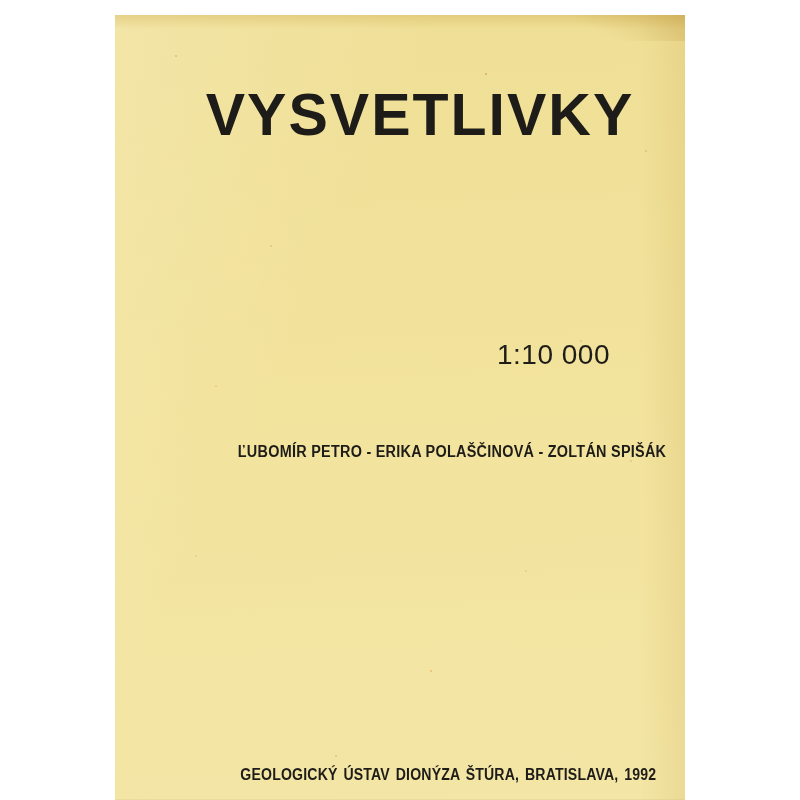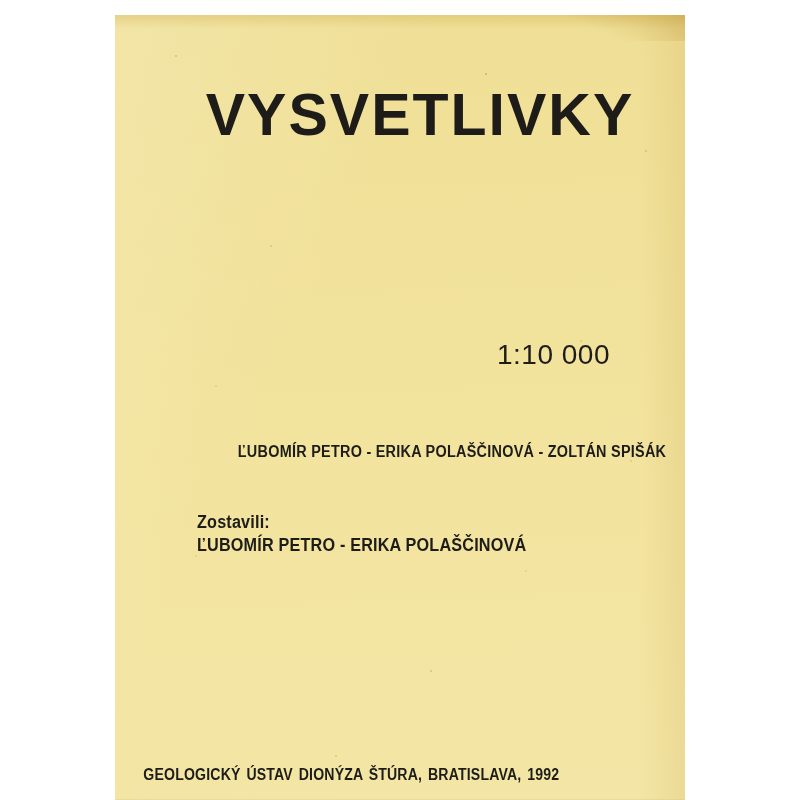--- a/index.html
+++ b/index.html
@@ -82,21 +82,21 @@
     font-size: 16px; font-weight: 700; line-height: 22px; white-space: nowrap;
   }
   .authors .squeeze { display: inline-block; transform: scaleX(0.90); transform-origin: center; letter-spacing: 0.3px; }
   .compilers {
     position: absolute; top: 496px; left: 82px;
     font-size: 18px; font-weight: 700; line-height: 23px; white-space: nowrap;
   }
   .compilers .line { display: block; transform: scaleX(0.90); transform-origin: left center; letter-spacing: 0.2px; }
   .imprint {
     position: absolute; top: 749px; left: 0; width: 100%;
-    text-align: left;
+    text-align: right;
     font-size: 16px; font-weight: 700; line-height: 21px; white-space: nowrap;
   }
   .imprint .squeeze { display: inline-block; transform: scaleX(0.88); transform-origin: center; letter-spacing: 0.2px; word-spacing: 2px; }
 </style>
 </head>
 <body>
 
 <div class="scan-area">
   <div class="paper">
 
@@ -106,23 +106,19 @@
 
     <div class="title">VYSVETLIVKY</div>
 
 
     <div class="scale">1:10 000</div>
 
     <div class="authors">
       <span class="squeeze">ĽUBOMÍR PETRO - ERIKA POLAŠČINOVÁ - ZOLTÁN SPIŠÁK</span>
     </div>
 
-    <div class="compilers">
-      <span class="line">Zostavili:</span>
-      <span class="line">ĽUBOMÍR PETRO - ERIKA POLAŠČINOVÁ</span>
-    </div>
 
     <div class="imprint">
       <span class="squeeze">GEOLOGICKÝ ÚSTAV DIONÝZA ŠTÚRA, BRATISLAVA, 1992</span>
     </div>
 
   </div>
 </div>
 
 </body></html>

